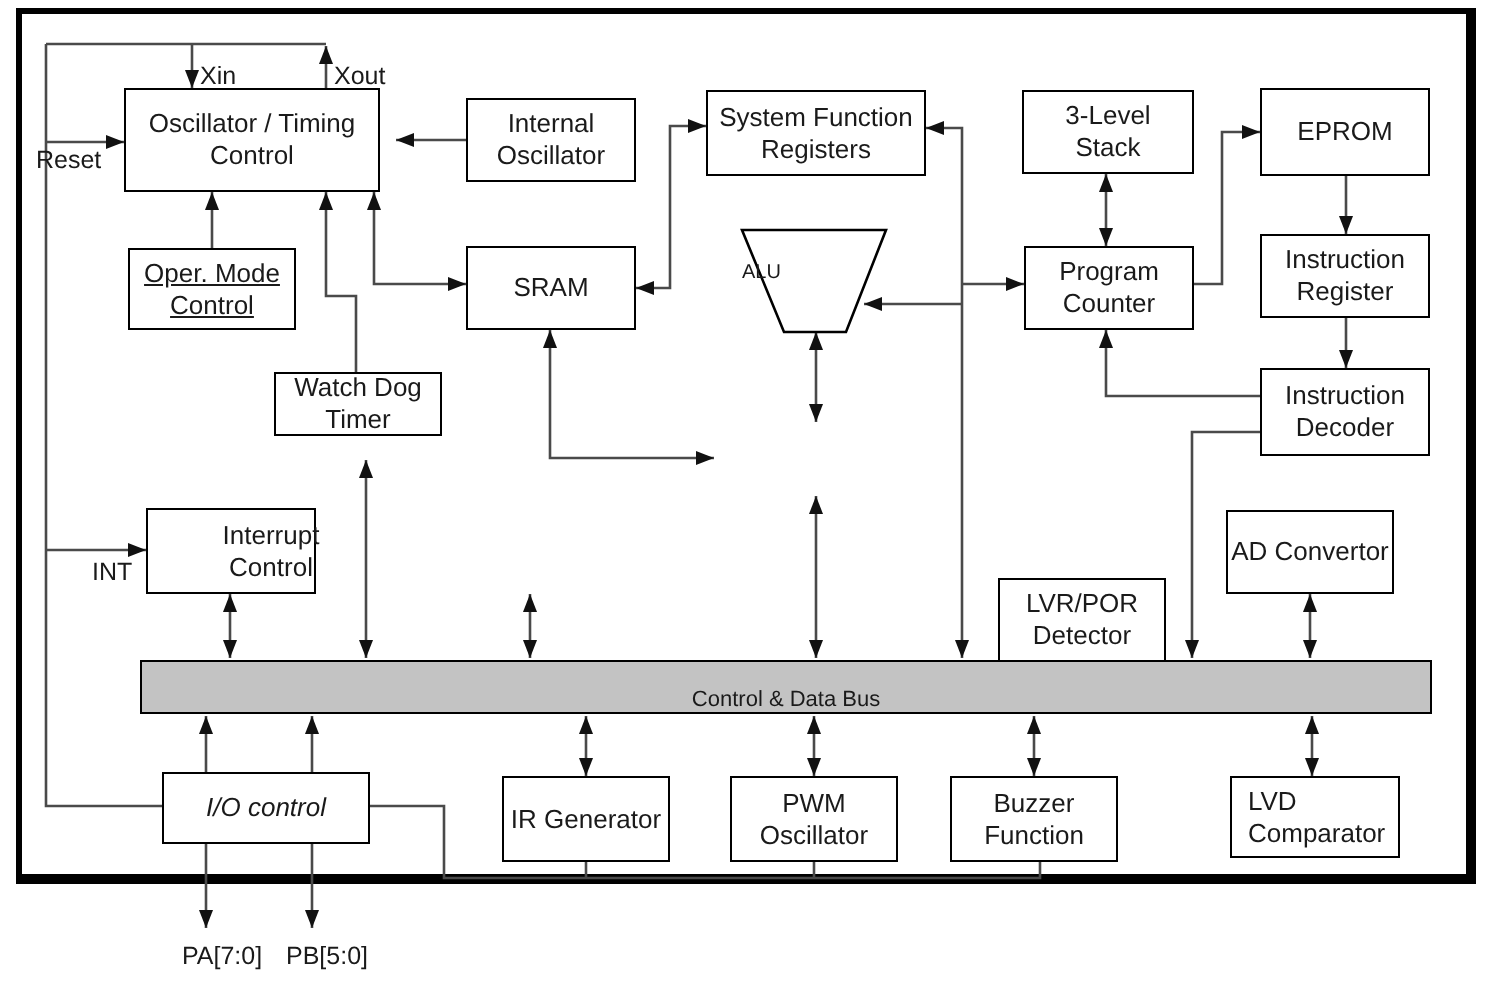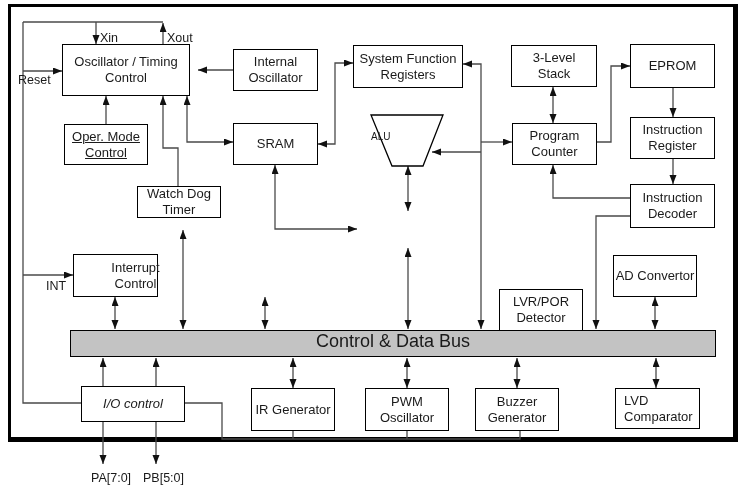--- a/index.html
+++ b/index.html
@@ -9,22 +9,22 @@
     overflow:hidden;
   }
   .frame{
     position:absolute;left:8px;top:4px;width:730px;height:438px;
     border-style:solid;border-color:var(--frame,#000);
     border-width:3px 5px 5px 3px;box-sizing:border-box;
   }
   .bus{
     position:absolute;left:70px;top:330px;width:646px;height:27px;
     background:var(--bus_fill,#c3c3c3);border:1px solid var(--box_border,#000);
-    box-sizing:border-box;display:flex;align-items:flex-start;justify-content:center;
-    font-size:18px;
+    box-sizing:border-box;display:flex;align-items:flex-end;justify-content:center;
+    font-size:11px;
   }
   svg.wires{position:absolute;left:0;top:0;}
   .blk{
     position:absolute;background:#fff;border:1px solid var(--box_border,#000);
     box-sizing:border-box;display:flex;align-items:center;justify-content:center;
     text-align:center;font-size:13px;line-height:16px;white-space:pre-line;
   }
   .blk.left{justify-content:flex-start;text-align:left;padding-left:8px;}
   .lbl{position:absolute;font-size:12.5px;line-height:13px;white-space:nowrap;}
   .alu-label{
@@ -123,21 +123,21 @@
   <div class="blk" style="left:630px;top:184px;width:85px;height:44px;">Instruction
 Decoder</div>
   <div class="blk" style="left:499px;top:255px;width:84px;height:42px;margin-top:34px;">LVR/POR
 Detector</div>
   <div class="blk" style="left:613px;top:255px;width:84px;height:42px;">AD Convertor</div>
   <div class="blk" style="left:81px;top:386px;width:104px;height:36px;font-style:italic;">I/O control</div>
   <div class="blk" style="left:251px;top:388px;width:84px;height:43px;">IR Generator</div>
   <div class="blk" style="left:365px;top:388px;width:84px;height:43px;">PWM
 Oscillator</div>
   <div class="blk" style="left:475px;top:388px;width:84px;height:43px;">Buzzer
-Generator</div>
+Function</div>
   <div class="blk left" style="left:615px;top:388px;width:85px;height:41px;">LVD
 Comparator</div>
 
   <div class="alu-label">ALU</div>
 
   <div class="lbl" style="left:100px;top:32px;">Xin</div>
   <div class="lbl" style="left:167px;top:32px;">Xout</div>
   <div class="lbl" style="left:18px;top:74px;">Reset</div>
   <div class="lbl" style="left:46px;top:280px;">INT</div>
   <div class="lbl" style="left:91px;top:472px;">PA[7:0]</div>

